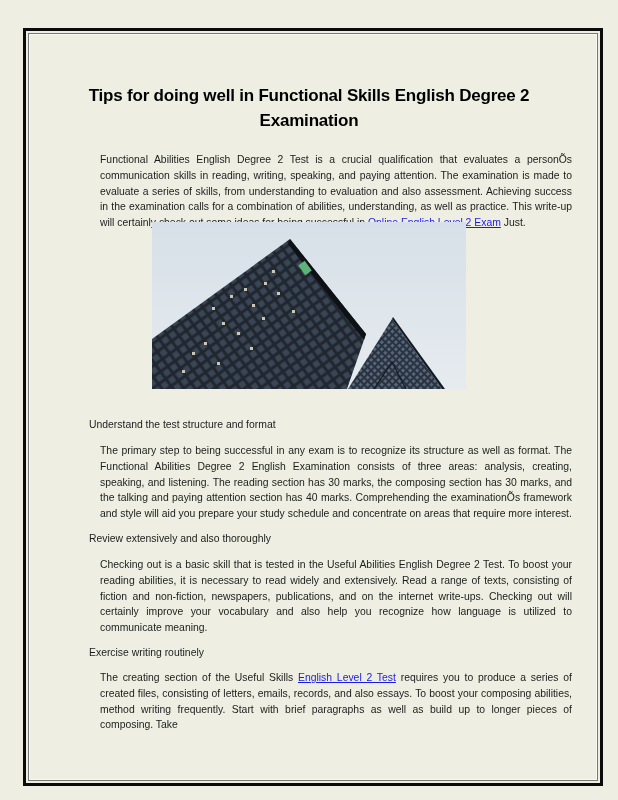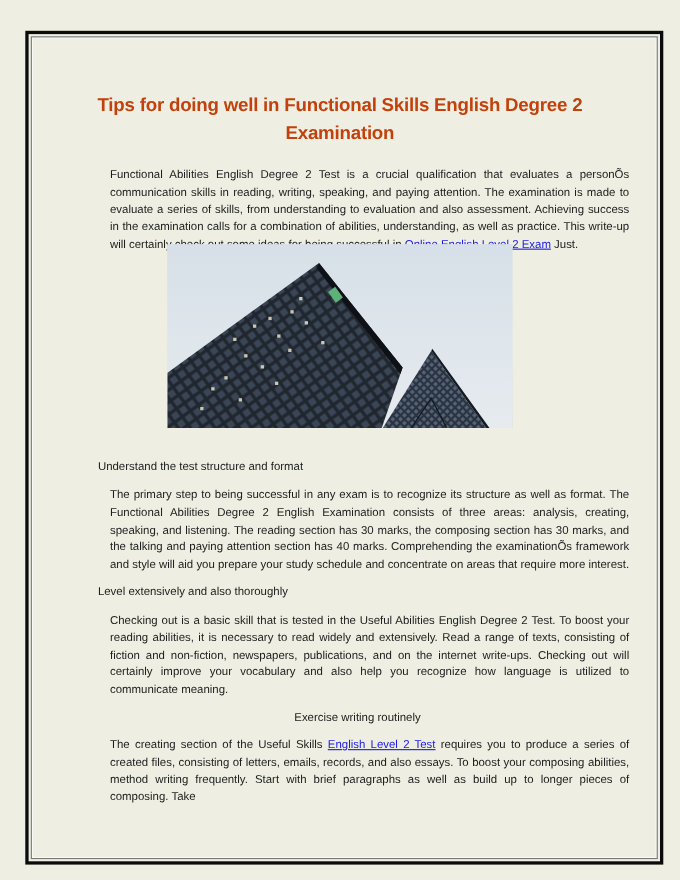--- a/index.html
+++ b/index.html
@@ -26,21 +26,21 @@
       box-shadow: inset 0 0 0 1px #fafaf5;
     }
     .title {
       position: absolute;
       left: 60px; width: 498px;
       top: 72px;
       text-align: center;
       font-weight: bold;
       font-size: 17px;
       line-height: 25px;
-      color: #c2410c;
+      color: #000000;
       letter-spacing: -0.2px;
     }
     .para {
       position: absolute;
       left: 84px; width: 472px;
       font-size: 10.4px;
       line-height: 15.8px;
       text-align: justify;
       color: #1c1c1c;
       margin: 16px;
@@ -122,19 +122,19 @@
     <polygon points="196,167 240,97 290,167" fill="url(#grid2)"></polygon>
     <polygon points="240,97 290,167 293,167 241,95" fill="#141a22"></polygon>
     <polyline points="222,167 240,140 254,167" fill="none" stroke="#141a22" stroke-width="1.2"></polyline>
   </svg>
 </div>
 
 <p class="heading" style="top:401px;">Understand the test structure and format</p>
 
 <p class="para" style="top:427px;">The primary step to being successful in any exam is to recognize its structure as well as format. The Functional Abilities Degree 2 English Examination consists of three areas: analysis, creating, speaking, and listening. The reading section has 30 marks, the composing section has 30 marks, and the talking and paying attention section has 40 marks. Comprehending the examinationÕs framework and style will aid you prepare your study schedule and concentrate on areas that require more interest.</p>
 
-<p class="heading" style="top:515px;">Level extensively and also thoroughly</p>
+<p class="heading" style="top:515px;">Review extensively and also thoroughly</p>
 
 <p class="para" style="top:541px;">Checking out is a basic skill that is tested in the Useful Abilities English Degree 2 Test. To boost your reading abilities, it is necessary to read widely and extensively. Read a range of texts, consisting of fiction and non-fiction, newspapers, publications, and on the internet write-ups. Checking out will certainly improve your vocabulary and also help you recognize how language is utilized to communicate meaning.</p>
 
-<p class="heading" style="top:629px;text-align:center;">Exercise writing routinely</p>
+<p class="heading" style="top:629px;">Exercise writing routinely</p>
 
 <p class="para" style="top:654px;"><span>The creating section of the Useful Skills </span><a class="link" href="#">English Level 2 Test</a><span> requires you to produce a series of created files, consisting of letters, emails, records, and also essays. To boost your composing abilities, method writing frequently. Start with brief paragraphs as well as build up to longer pieces of composing. Take</span></p>
 
 </body></html>

